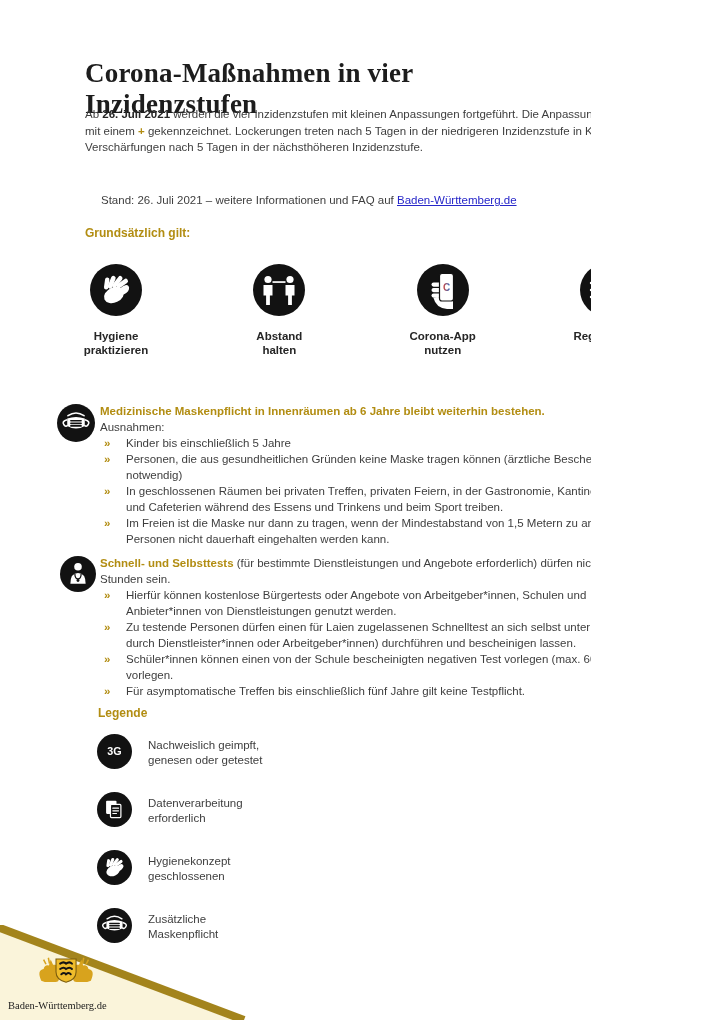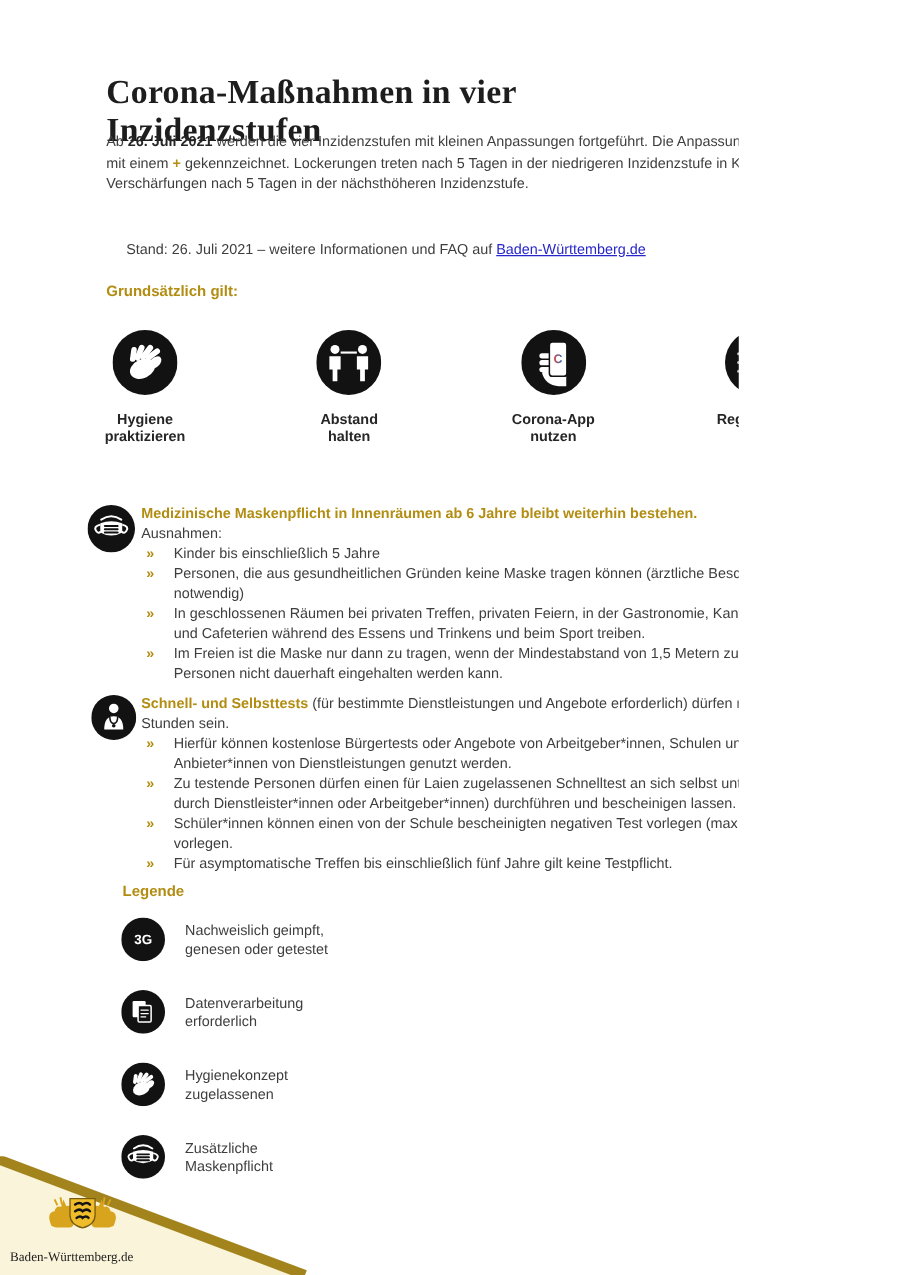--- a/index.html
+++ b/index.html
@@ -19,21 +19,21 @@
   .intro b{color:#262626;}
   .gold-plus{color:#b28d12;font-weight:bold;}
   .stand{position:absolute;left:85px;top:178px;margin:16px;font-size:11.5px;color:#3e3e3e;}
   .link{color:#2626c9;text-decoration:underline;cursor:pointer;}
   .gold-h{color:#b28d12;font-weight:bold;font-size:12px;margin:0;}
   .basics-h{position:absolute;left:85px;top:226px;}
   .icon-row{position:absolute;left:60px;top:264px;width:602px;display:flex;justify-content:space-between;}
   .icon-item{width:112px;text-align:center;}
   .big-circle{width:52px;height:52px;margin:0 auto;}
   .icon-label{margin-top:13px;font-size:11.5px;font-weight:bold;color:#262626;line-height:14px;white-space:pre-line;}
-  .section{position:absolute;left:70px;width:612px;font-size:11.5px;line-height:16px;}
+  .section{position:absolute;left:57px;width:612px;font-size:11.5px;line-height:16px;}
   .sec-icon{position:absolute;left:0;top:1px;width:38px;height:38px;}
   .sec-body{margin-left:43px;}
   .sec-head{margin:0;font-size:11.5px;line-height:16px;}
   .sec-head .gold-b{color:#b28d12;font-weight:bold;}
   .sec-sub{margin:0;color:#3e3e3e;}
   .bullet{display:flex;}
   .b-glyph{width:22px;padding-left:4px;color:#b28d12;font-weight:bold;flex:none;}
   .b-text{width:537px;}
   .legend-h{position:absolute;left:85px;top:706px;padding-left:13px;}
   .legend-item{position:absolute;left:97px;}
@@ -233,21 +233,21 @@
           <ellipse cx="24" cy="31" rx="10.5" ry="7.5" transform="rotate(-25 24 31)"></ellipse>
           <rect x="14.5" y="13.5" width="4.4" height="12" rx="2.2" transform="rotate(8 16.7 19.5)"></rect>
           <rect x="19.5" y="11.5" width="4.6" height="13.5" rx="2.3" transform="rotate(22 21.8 18)"></rect>
           <rect x="25" y="11" width="4.6" height="14" rx="2.3" transform="rotate(38 27.3 18)"></rect>
           <rect x="30" y="13" width="4.6" height="13" rx="2.3" transform="rotate(54 32.3 19.5)"></rect>
           <ellipse cx="34" cy="26" rx="6" ry="3.8" transform="rotate(-42 34 26)"></ellipse>
         </g>
       </svg>
     </div>
     <div class="legend-label">Hygienekonzept
-zugelassenen</div>
+geschlossenen</div>
   </div>
 
   <div class="legend-item" style="top:908px;">
     <div class="legend-ic">
       <svg viewBox="0 0 52 52" width="35" height="35">
         <circle cx="26" cy="26" r="26" fill="#121212"></circle>
         <path d="M15 16 Q26 8.5 37 16" fill="none" stroke="#fff" stroke-width="2.2" stroke-linecap="round"></path>
         <path d="M14 20 Q26 15.5 38 20 L38 30 Q26 37 14 30 Z" fill="#fff"></path>
         <g stroke="#121212" stroke-width="2.2" stroke-linecap="round">
           <line x1="19" y1="23" x2="33" y2="23"></line>

